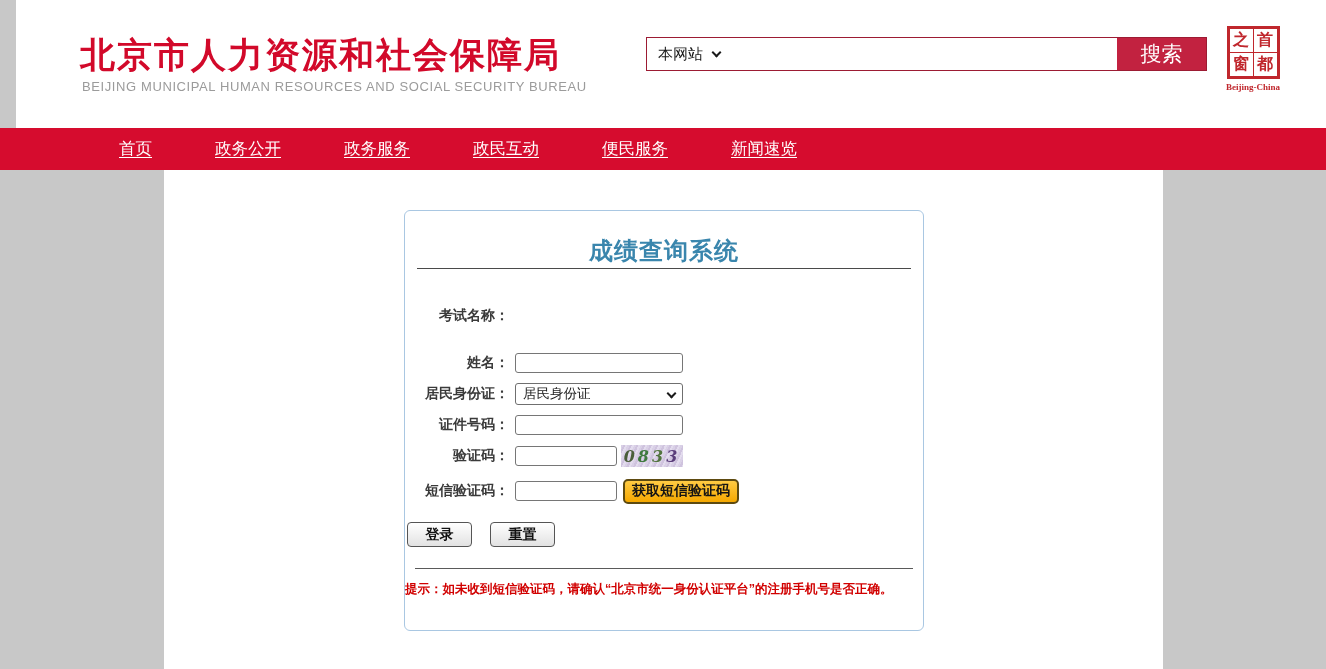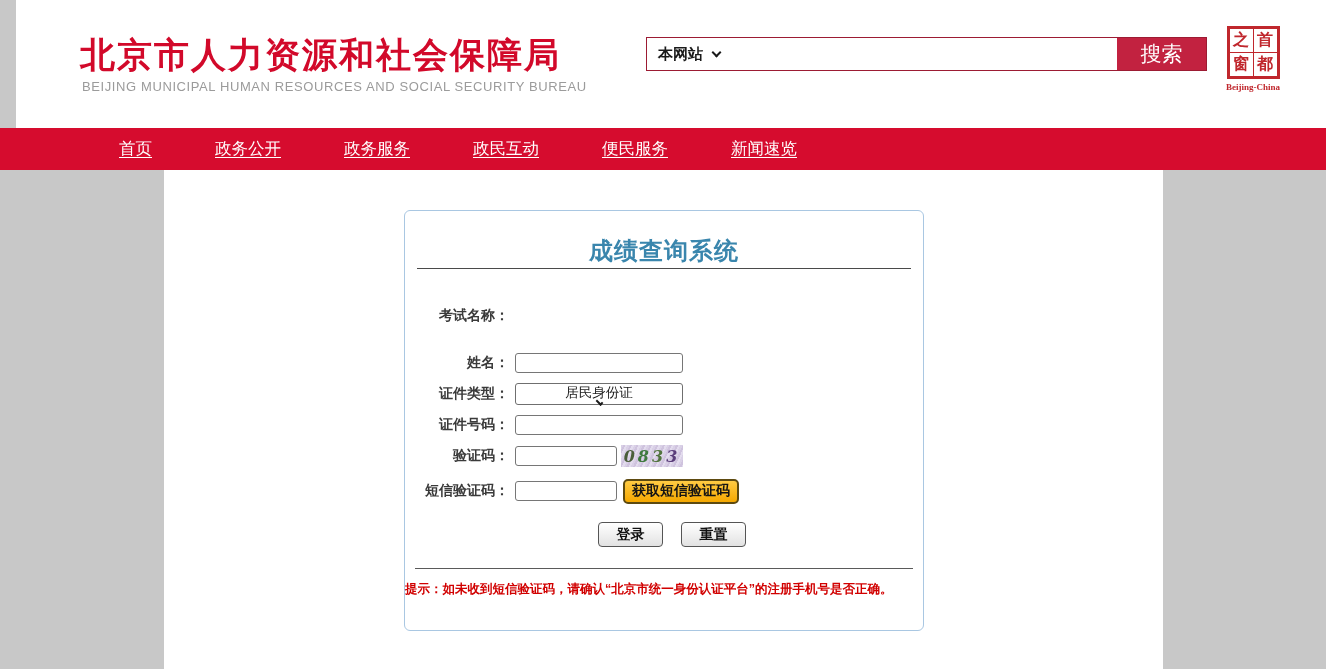--- a/index.html
+++ b/index.html
@@ -8,21 +8,21 @@
     position:relative; width:1326px; height:669px; overflow:hidden;
     font-family:"Liberation Sans", sans-serif; background:#c8c8c8;
   }
 
   
   .site-header { position:absolute; left:16px; top:0; width:1326px; height:128px; background:#ffffff; }
   .logo-title { position:absolute; left:64px; top:32px; font-size:35px; font-weight:bold; color:#d2092a; letter-spacing:2px; white-space:nowrap; }
   .logo-sub { position:absolute; left:66px; top:79px; font-size:13px; color:#9b9b9b; letter-spacing:0.6px; white-space:nowrap; }
 
   .searchbar { position:absolute; left:630px; top:37px; width:561px; height:34px; border:1px solid #9c1b33; background:#ffffff; display:flex; align-items:stretch; }
-  .scope { display:flex; align-items:center; gap:10px; padding:0 12px 0 11px; font-size:15px; color:#1a1a1a; cursor:pointer;font-weight:bold; }
+  .scope { display:flex; align-items:center; gap:10px; padding:0 12px 0 11px; font-size:15px; color:#1a1a1a; cursor:pointer; }
   .chev { width:7px; height:7px; border-right:2px solid #1a1a1a; border-bottom:2px solid #1a1a1a; transform:rotate(45deg); margin-top:-4px; }
   .search-input { flex:1; border:none; outline:none; font-size:14px; padding:0 6px; font-family:"Liberation Sans",sans-serif; }
   .search-btn { width:89px; background:#c22240; color:#ffffff; font-size:21px; border:none; cursor:pointer; font-family:"Liberation Sans",sans-serif; }
 
   .seal { position:absolute; left:1209px; top:26px; width:56px; text-align:center; }
   .seal-grid { width:53px; height:53px; margin:0 auto; border:3px solid #c0272d; background:#c0272d; display:grid; grid-template-columns:1fr 1fr; grid-template-rows:1fr 1fr; gap:1px; }
   .seal-cell { background:#ffffff; color:#c0272d; font-family:"Liberation Serif",serif; font-weight:bold; font-size:16px; display:flex; align-items:center; justify-content:center; }
   .seal-caption { margin-top:3px; font-size:9px; font-weight:bold; color:#c0272d; font-family:"Liberation Serif",serif; white-space:nowrap; }
 
   
@@ -40,31 +40,31 @@
   .row-exam { top:93px; } .row-name { top:140px; } .row-idtype { top:171px; }
   .row-idnum { top:202px; } .row-captcha { top:233px; } .row-sms { top:268px; }
   .flabel { width:104px; text-align:right; font-weight:bold; font-size:14px; color:#3a3a3a; flex:0 0 104px; }
   .fctrl { margin-left:6px; display:flex; align-items:center; }
 
   .txt { height:20px; border:1px solid #767676; border-radius:3px; font-size:13px; padding:0 4px; color:#222; outline:none; font-family:"Liberation Sans",sans-serif; background:#fff; }
   .exam-input { width:322px; height:21px; border-radius:2px; border-color:#8a8a8a; font-size:12.5px; }
   .w170 { width:168px; }
   .w103 { width:102px; }
 
-  .fake-select { width:168px; height:22px; border:1px solid #6f6f6f; border-radius:3px; background:#fff; display:flex; align-items:center; justify-content:space-between; padding:0 7px; font-size:13.5px; color:#1a1a1a; cursor:pointer;flex-direction:column; }
+  .fake-select { width:168px; height:22px; border:1px solid #6f6f6f; border-radius:3px; background:#fff; display:flex; align-items:center; justify-content:space-between; padding:0 7px; font-size:13.5px; color:#1a1a1a; cursor:pointer; }
   .fake-select .chev { margin-top:-2px; }
 
   .captcha-img { width:62px; height:22px; margin-left:4px; display:flex; align-items:center; justify-content:center;
     background:repeating-linear-gradient(115deg,#d9d0e6 0 2px,#cfc3de 2px 4px,#e3dcee 4px 6px);
     font-family:"DejaVu Serif",serif; font-style:italic; font-size:16px; font-weight:bold; letter-spacing:3px; cursor:pointer; }
   .cd0 { color:#4a5e3a; } .cd1 { color:#3f7a3f; } .cd2 { color:#52753f; } .cd3 { color:#5a3d7a; }
 
   .sms-btn { margin-left:6px; height:25px; padding:0 7px; background:linear-gradient(#ffcb43,#f5a800); border:2px solid #5d4a10; border-radius:5px; font-weight:bold; font-size:14px; color:#141414; cursor:pointer; font-family:"Liberation Sans",sans-serif; white-space:nowrap; }
 
-  .btn-row { position:absolute; left:8px; top:311px; width:100%; display:flex; justify-content:center; gap:18px; }
+  .btn-row { position:absolute; left:2px; top:311px; width:100%; display:flex; justify-content:flex-start; gap:18px; }
   .form-btn { width:65px; height:25px; background:linear-gradient(#ffffff,#e2e2e2); border:1px solid #555555; border-radius:4px; font-weight:bold; font-size:14px; color:#111; cursor:pointer; font-family:"Liberation Sans",sans-serif; }
 
   .notes-divider { position:absolute; left:10px; right:10px; top:357px; border-top:1px solid #5a5a5a; }
   .notes { position:absolute; left:0; right:8px; top:368px; color:#d10000; font-size:12.5px; font-weight:bold; line-height:20px; }
 </style>
 </head>
 <body>
 
 <div class="page">
 
@@ -112,21 +112,21 @@
     </div>
 
     <div class="frow row-name">
       <span class="flabel">姓名：</span>
       <span class="fctrl">
         <input class="txt w170" type="text" value="" style="">
       </span>
     </div>
 
     <div class="frow row-idtype">
-      <span class="flabel">证件类型：</span>
+      <span class="flabel">居民身份证：</span>
       <span class="fctrl">
         <span class="fake-select">
           <span>居民身份证</span>
           <span class="chev"></span>
         </span>
       </span>
     </div>
 
     <div class="frow row-idnum">
       <span class="flabel">证件号码：</span>

